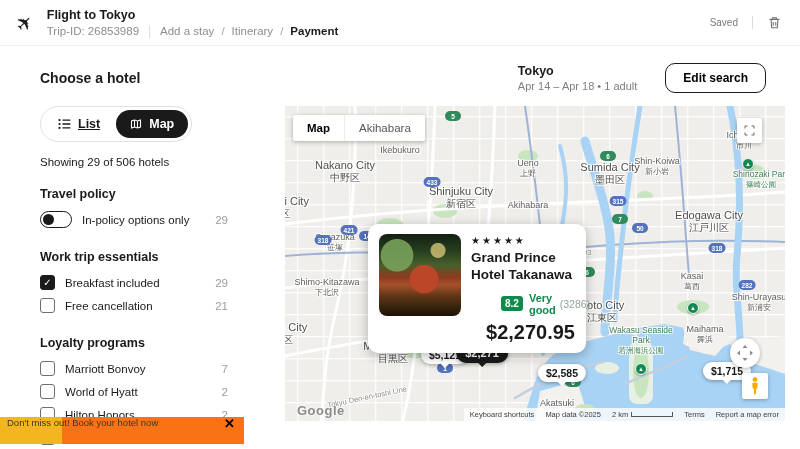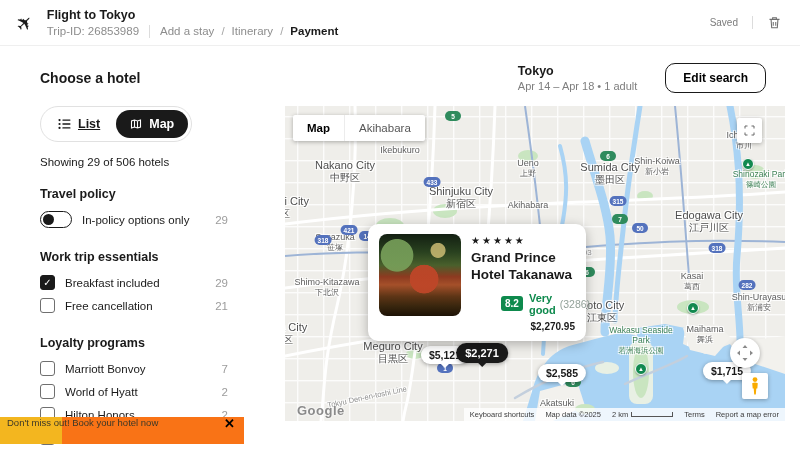--- a/index.html
+++ b/index.html
@@ -132,21 +132,21 @@
       radial-gradient(circle at 55% 55%, rgba(190,70,40,.95) 0 22%, transparent 23%),
       linear-gradient(180deg,#131f12 0%,#29411f 22%,#49602c 38%,#8c3a20 52%,#a5502a 62%,#5e3516 76%,#39260e 88%,#1d1206 100%); }
   .stars { font-size:10px; letter-spacing:2px; line-height:1; margin-top:2px; }
   .hc-name { font-size:13.5px; font-weight:bold; line-height:1.25; margin:4px 0 8px; }
   .hc-rating { display:flex; align-items:center;padding-left:30px; }
   .badge { background:#0e8a4d; color:#fff; font-size:10px; font-weight:bold; padding:2px 4px;
     border-radius:3px; }
   .rating-text { color:#0e8a4d; font-size:11px; font-weight:bold; margin-left:6px; }
   .reviews { color:#93a29a; font-size:10.5px; margin-left:4px; }
   .hc-price-row { text-align:right; margin-top:5px; }
-  .hc-price { font-size:10px; font-weight:bold; }
+  .hc-price { font-size:20px; font-weight:bold; }
   .hc-meta { font-size:10.5px; color:#8d8d8d; margin-top:3px; }
 </style>
 </head>
 <body>
 
 <header class="topbar">
   <div class="tb-left">
     <span class="plane">✈</span>
     <div class="trip">
       <div class="trip-title">Flight to Tokyo</div>

